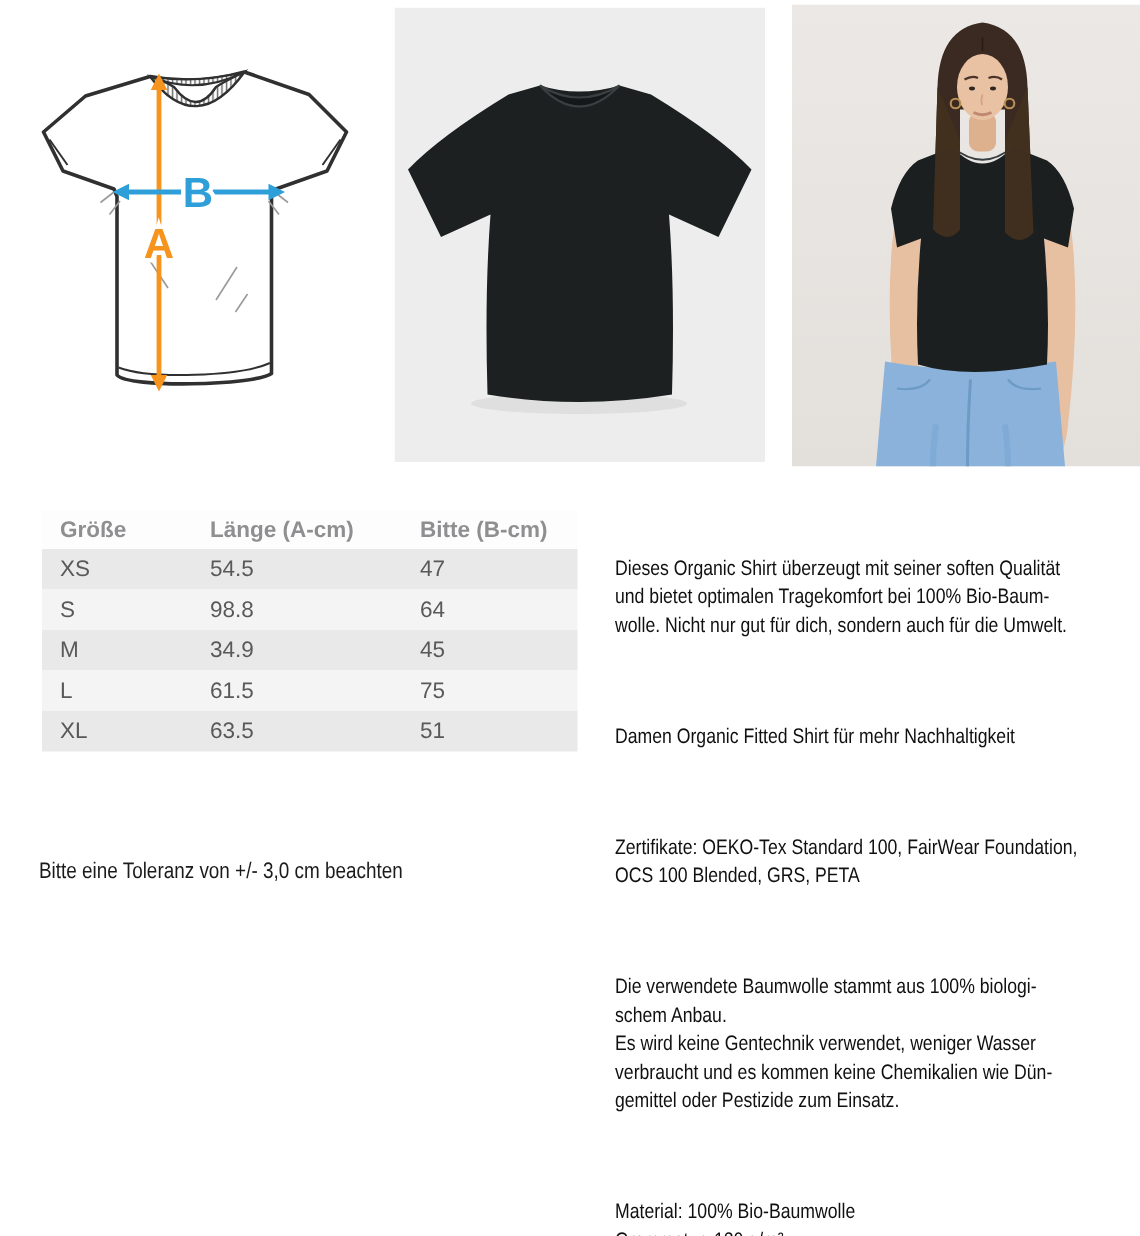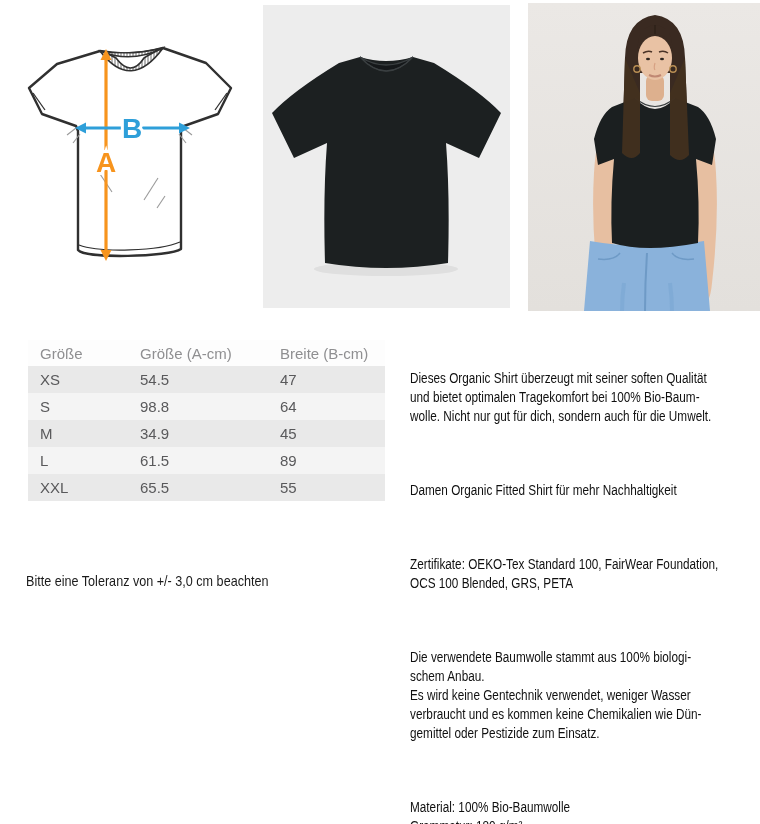--- a/index.html
+++ b/index.html
@@ -11,21 +11,21 @@
   }
   .tile{position:absolute;}
   #diagram-tile{left:0;top:0;width:260px;height:315px;}
   #flat-tile{left:263px;top:5px;width:247px;height:303px;}
   #model-tile{left:528px;top:3px;width:232px;height:308px;}
   .tile svg{display:block;width:100%;height:100%;}
 
   
   #size-table-wrap{position:absolute;left:28px;top:340px;width:357px;}
   table{border-collapse:collapse;table-layout:fixed;width:357px;font-size:15px;}
-  th{height:26px;text-align:left;font-weight:400;color:#8f8f91;padding:0 0 0 12px;background:#fdfdfd;}
+  th{height:26px;text-align:left;font-weight:700;color:#8f8f91;padding:0 0 0 12px;background:#fdfdfd;}
   td{height:27px;color:#59595b;padding:0 0 0 12px;margin-left:16px;}
   tbody tr:nth-child(odd){background:#e9e9e9;}
   tbody tr:nth-child(even){background:#f4f4f4;}
 
   
   .condensed{transform:scaleX(0.84);transform-origin:0 0;white-space:pre;}
 
   #tolerance-note{
     position:absolute;left:26px;top:571px;
     font-size:15px;color:#1b1b1b;line-height:19px;
@@ -158,22 +158,22 @@
 <div id="size-table-wrap">
   <table>
     <colgroup>
         <col style="width:100px">
         <col style="width:140px">
         <col style="width:117px">
       </colgroup>
     <thead>
       <tr>
         <th>Größe</th>
-        <th>Größe (A-cm)</th>
-        <th>Breite (B-cm)</th>
+        <th>Länge (A-cm)</th>
+        <th>Bitte (B-cm)</th>
       </tr>
     </thead>
     <tbody>
       <tr>
         <td>XS</td>
         <td>54.5</td>
         <td>47</td>
       </tr>
       <tr>
         <td>S</td>
@@ -181,26 +181,26 @@
         <td>64</td>
       </tr>
       <tr>
         <td>M</td>
         <td>34.9</td>
         <td>45</td>
       </tr>
       <tr>
         <td>L</td>
         <td>61.5</td>
-        <td>89</td>
-      </tr>
-      <tr>
-        <td>XXL</td>
-        <td>65.5</td>
-        <td>55</td>
+        <td>75</td>
+      </tr>
+      <tr>
+        <td>XL</td>
+        <td>63.5</td>
+        <td>51</td>
       </tr>
     </tbody>
   </table>
 </div>
 
 <div id="tolerance-note" class="condensed">Bitte eine Toleranz von +/- 3,0 cm beachten</div>
 
 <div id="description" class="condensed">
   <div class="para">Dieses Organic Shirt überzeugt mit seiner soften Qualität
 und bietet optimalen Tragekomfort bei 100% Bio-Baum-

